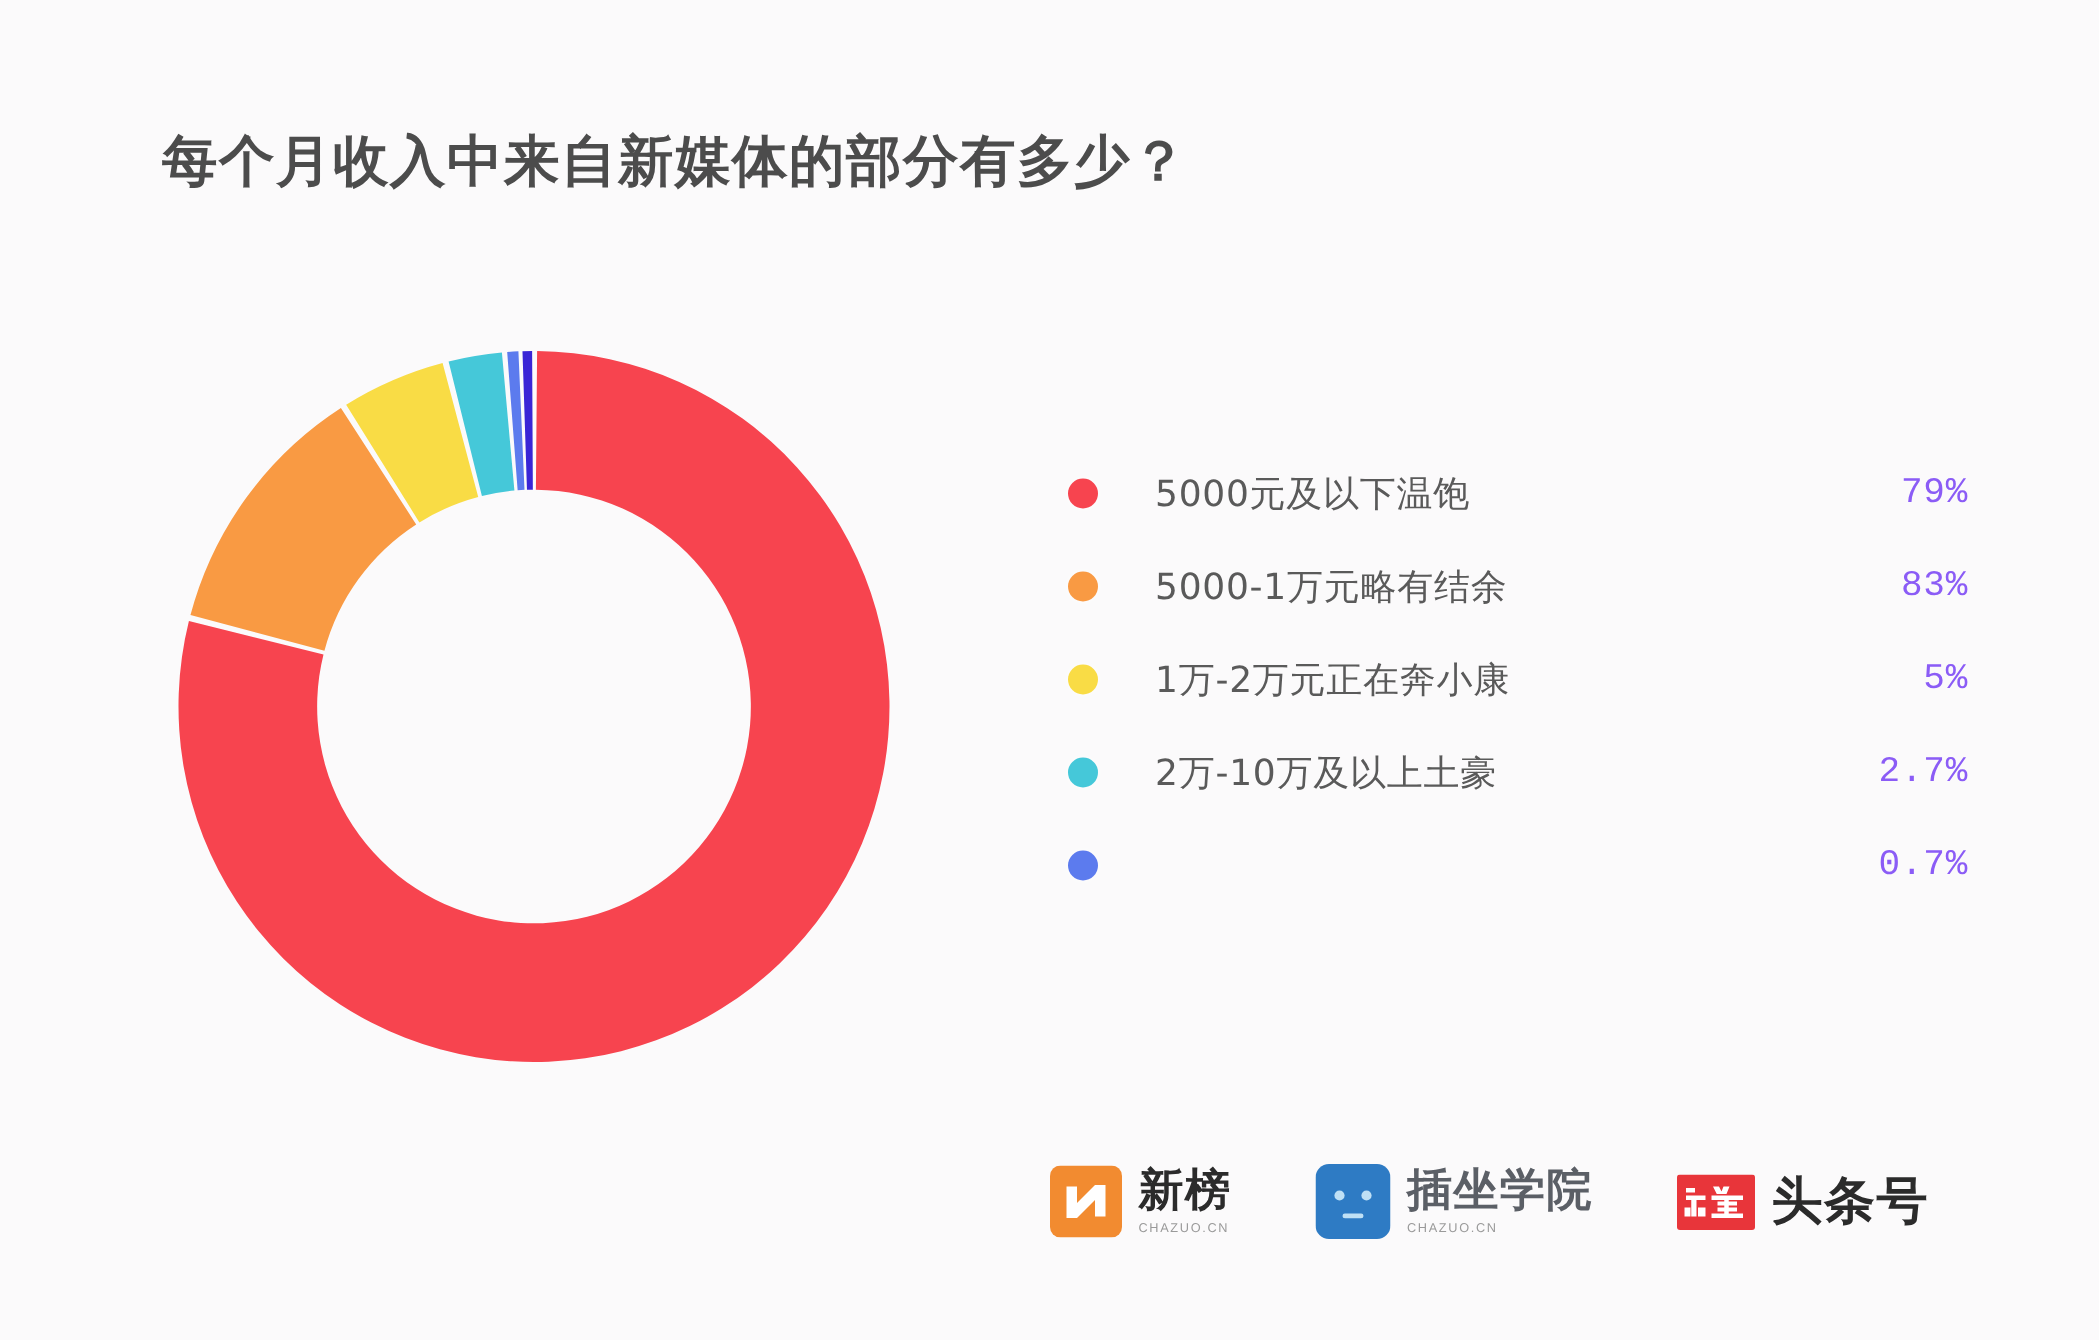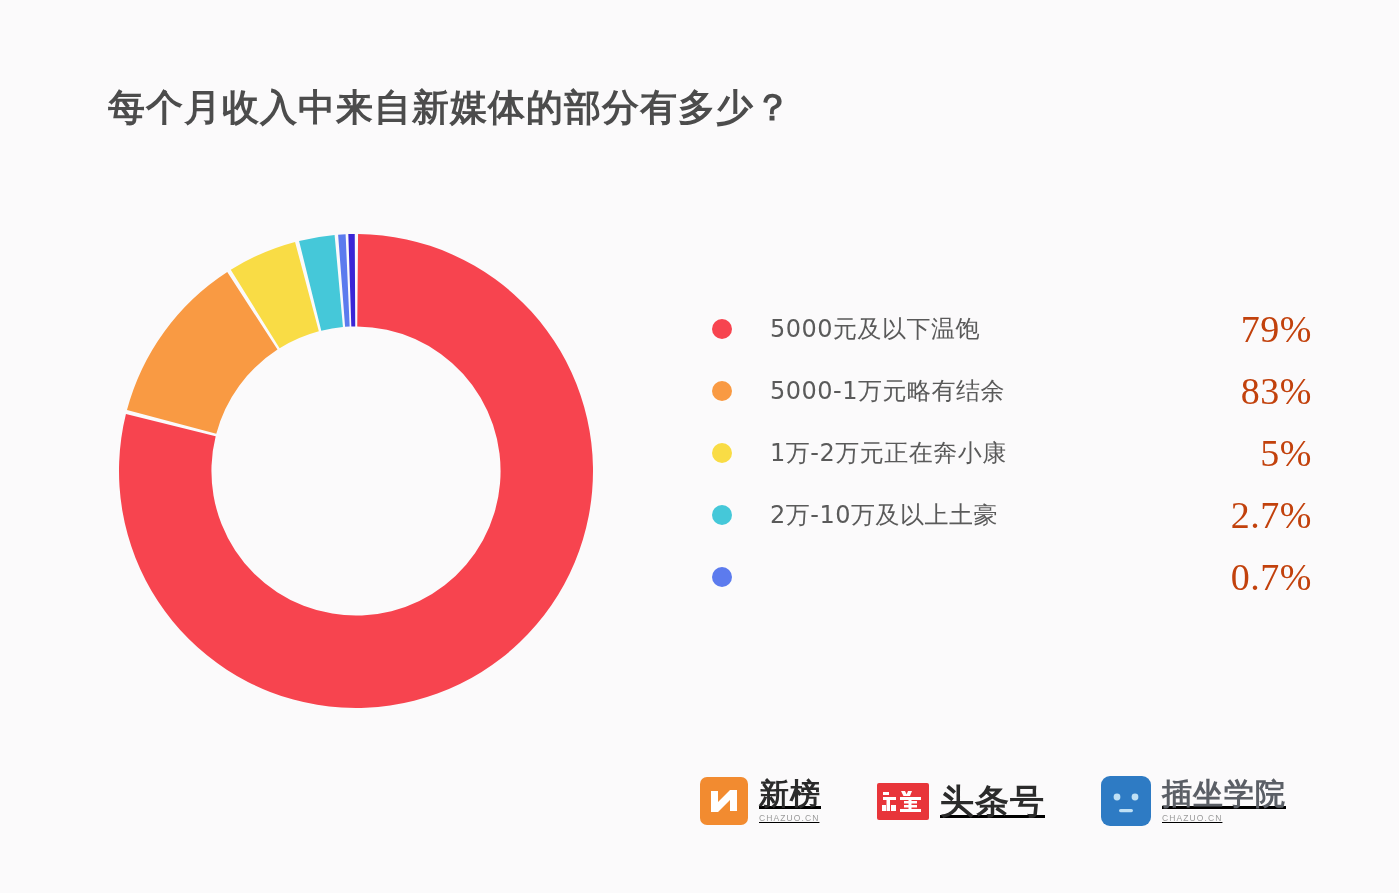--- a/index.html
+++ b/index.html
@@ -33,33 +33,33 @@
     width:20px;height:20px;border-radius:50%;flex:0 0 auto;
     box-shadow:0 0 6px 2px rgba(255,255,255,0.35);
   }
   .legend-label{
     margin-left:38px;font-size:24px;color:#5A5A5A;white-space:nowrap;
     font-family:"DejaVu Sans","Liberation Sans",sans-serif;
     letter-spacing:0.5px;
   }
   .legend-value{
     position:absolute;right:0;top:50%;transform:translateY(-50%);
-    font-size:38px;color:#c2410c;white-space:nowrap;
-    font-family:Liberation Serif, serif;
+    font-size:24px;color:#8b5cf6;white-space:nowrap;
+    font-family:Liberation Mono, monospace;
     letter-spacing:0.5px;
   }
 
   
   #footer-logos{
     position:absolute;left:700px;top:776px;
     display:flex;align-items:center;gap:56px;
   }
   .logo{display:flex;align-items:center;gap:11px;}
   .logo-mark{flex:0 0 auto;display:block;}
-  .logo-text-block{display:flex;flex-direction:column;justify-content:center;line-height:1;text-decoration:underline;}
+  .logo-text-block{display:flex;flex-direction:column;justify-content:center;line-height:1;}
   .logo-cn{
     font-size:30px;font-weight:bold;color:#2B2B2B;letter-spacing:1px;
     font-family:"DejaVu Sans","Liberation Sans",sans-serif;
   }
   .logo-en{
     font-size:8.5px;color:#9A9A9A;letter-spacing:1.1px;margin-top:5px;
     font-family:"Liberation Sans","DejaVu Sans",sans-serif;
   }
   .logo-cn-blue{color:#5B5F66;}
   #logo-toutiao .logo-cn{font-size:34px;}
@@ -124,41 +124,41 @@
       <svg class="logo-mark" width="48" height="48" viewBox="0 0 48 48">
         <rect x="0" y="0" width="48" height="48" rx="7" fill="#F28B30"></rect>
         <path d="M11 35 L11 14 L18 14 L18 25 L30 13 L37 13 L37 34 L30 34 L30 23 L18 35 Z" fill="#FFFFFF"></path>
       </svg>
       <div class="logo-text-block">
         <span class="logo-cn">新榜</span>
         <span class="logo-en">CHAZUO.CN</span>
       </div>
     </div>
 
+    <div class="logo" id="logo-chazuo">
+      <svg class="logo-mark" width="50" height="50" viewBox="0 0 50 50">
+        <rect x="0" y="0" width="50" height="50" rx="9" fill="#2E7BC4"></rect>
+        <circle cx="16" cy="21" r="3.4" fill="#BFE0F5"></circle>
+        <circle cx="34" cy="21" r="3.4" fill="#BFE0F5"></circle>
+        <rect x="18" y="33" width="14" height="3.2" rx="1.6" fill="#BFE0F5"></rect>
+      </svg>
+      <div class="logo-text-block">
+        <span class="logo-cn logo-cn-blue">插坐学院</span>
+        <span class="logo-en">CHAZUO.CN</span>
+      </div>
+    </div>
+
     <div class="logo" id="logo-toutiao">
       <svg class="logo-mark" width="52" height="37" viewBox="0 0 52 37">
         <rect x="0" y="0" width="52" height="37" rx="2" fill="#E8353A"></rect>
         <g fill="#FFFFFF">
           <path d="M6 9 h6 v3 h-6 z M6 14 h13 v3 h-13 z M9.5 17 h3.5 v11 h-3.5 z M5 22 h4 v6 h-4 z M14 22 h5 v6 h-5 z"></path>
           <path d="M24 8 h4 l2.5 5 h-4 z M31 8 h4 l-2 5 h-4 z M23 14 h21 v3 h-21 z M27 18 h13 v2.6 h-13 z M27 22 h13 v2.6 h-13 z M31.5 17 h3 v12 h-3 z M23 26 h21 v3 h-21 z"></path>
         </g>
       </svg>
       <div class="logo-text-block">
         <span class="logo-cn">头条号</span>
       </div>
     </div>
 
-    <div class="logo" id="logo-chazuo">
-      <svg class="logo-mark" width="50" height="50" viewBox="0 0 50 50">
-        <rect x="0" y="0" width="50" height="50" rx="9" fill="#2E7BC4"></rect>
-        <circle cx="16" cy="21" r="3.4" fill="#BFE0F5"></circle>
-        <circle cx="34" cy="21" r="3.4" fill="#BFE0F5"></circle>
-        <rect x="18" y="33" width="14" height="3.2" rx="1.6" fill="#BFE0F5"></rect>
-      </svg>
-      <div class="logo-text-block">
-        <span class="logo-cn logo-cn-blue">插坐学院</span>
-        <span class="logo-en">CHAZUO.CN</span>
-      </div>
-    </div>
-
   </div>
 
 </div>
 
 </body></html>

